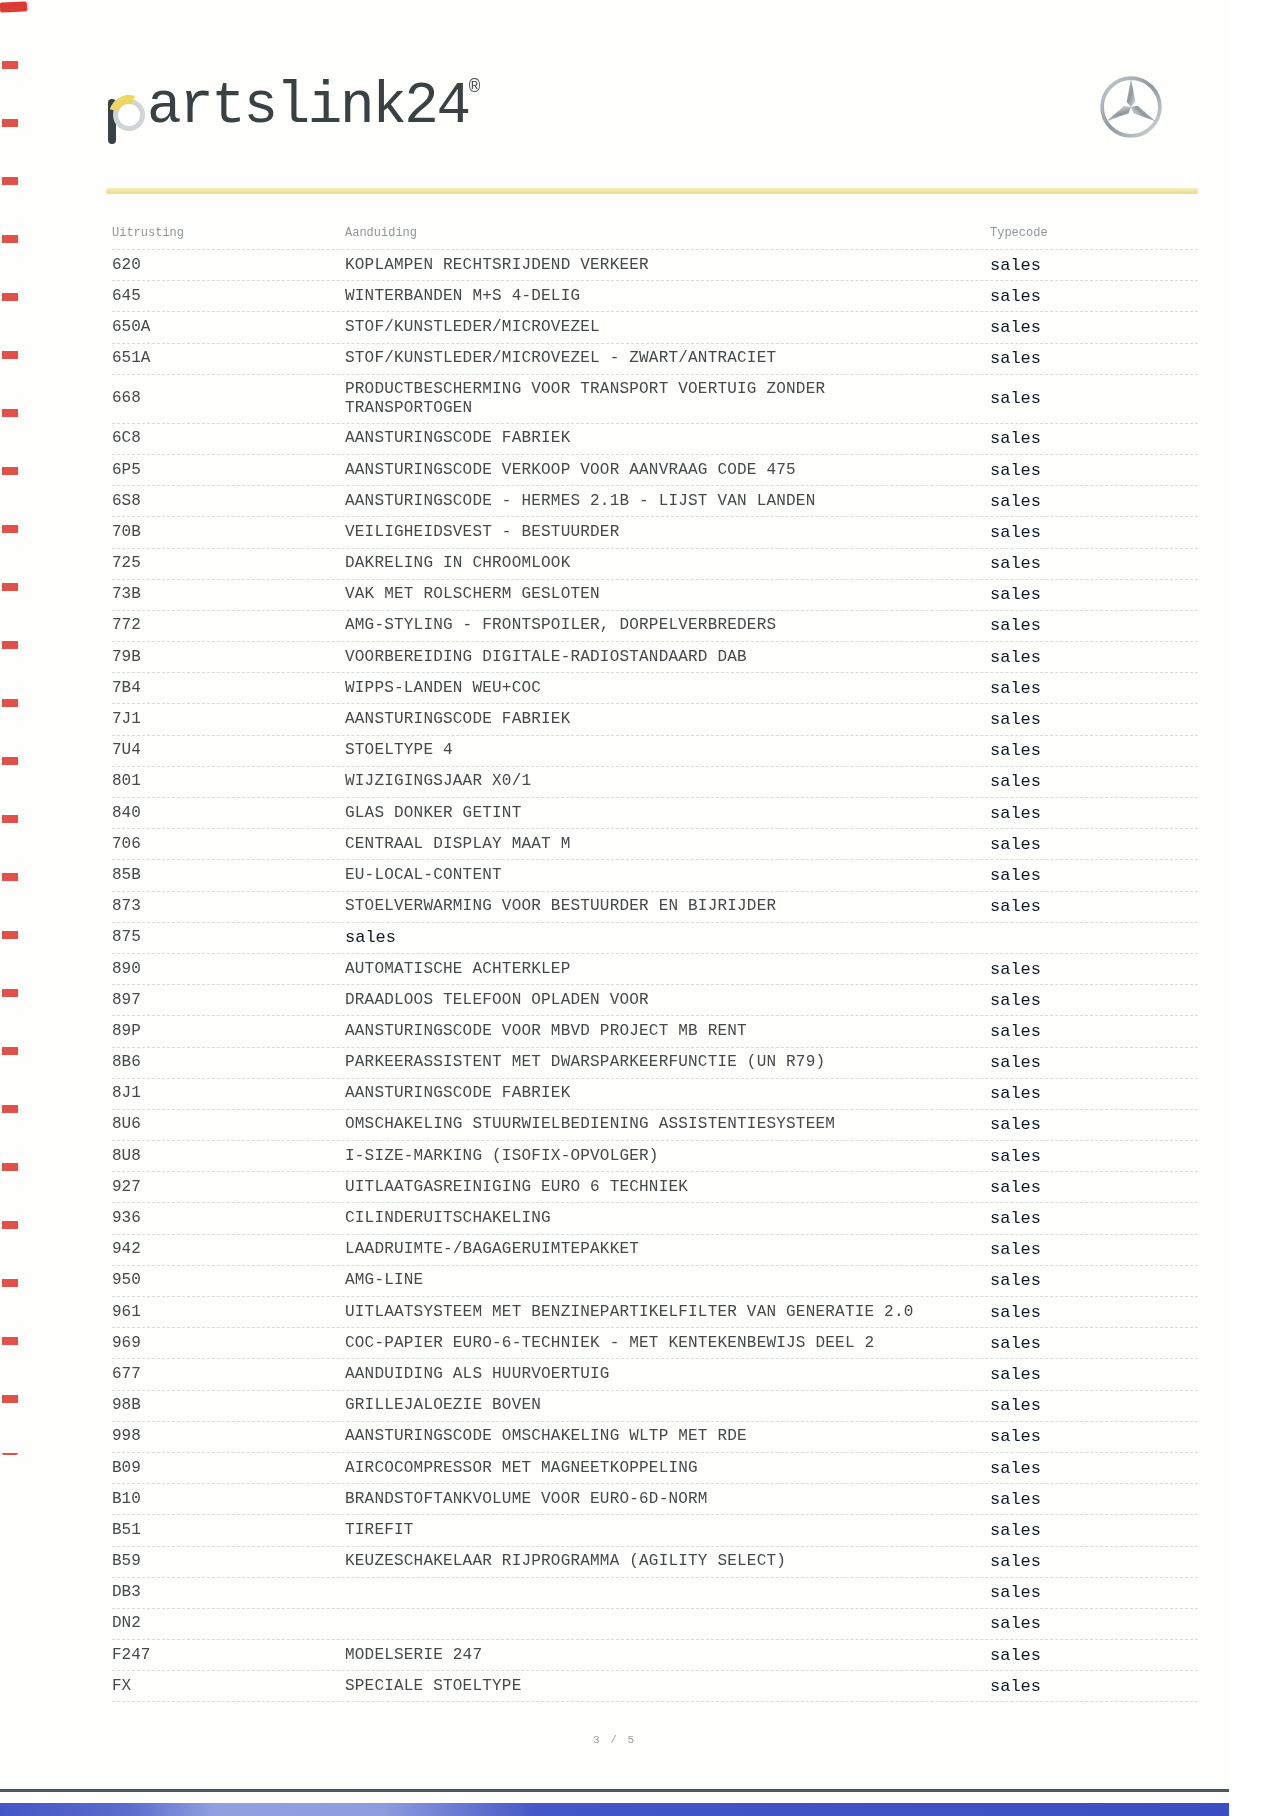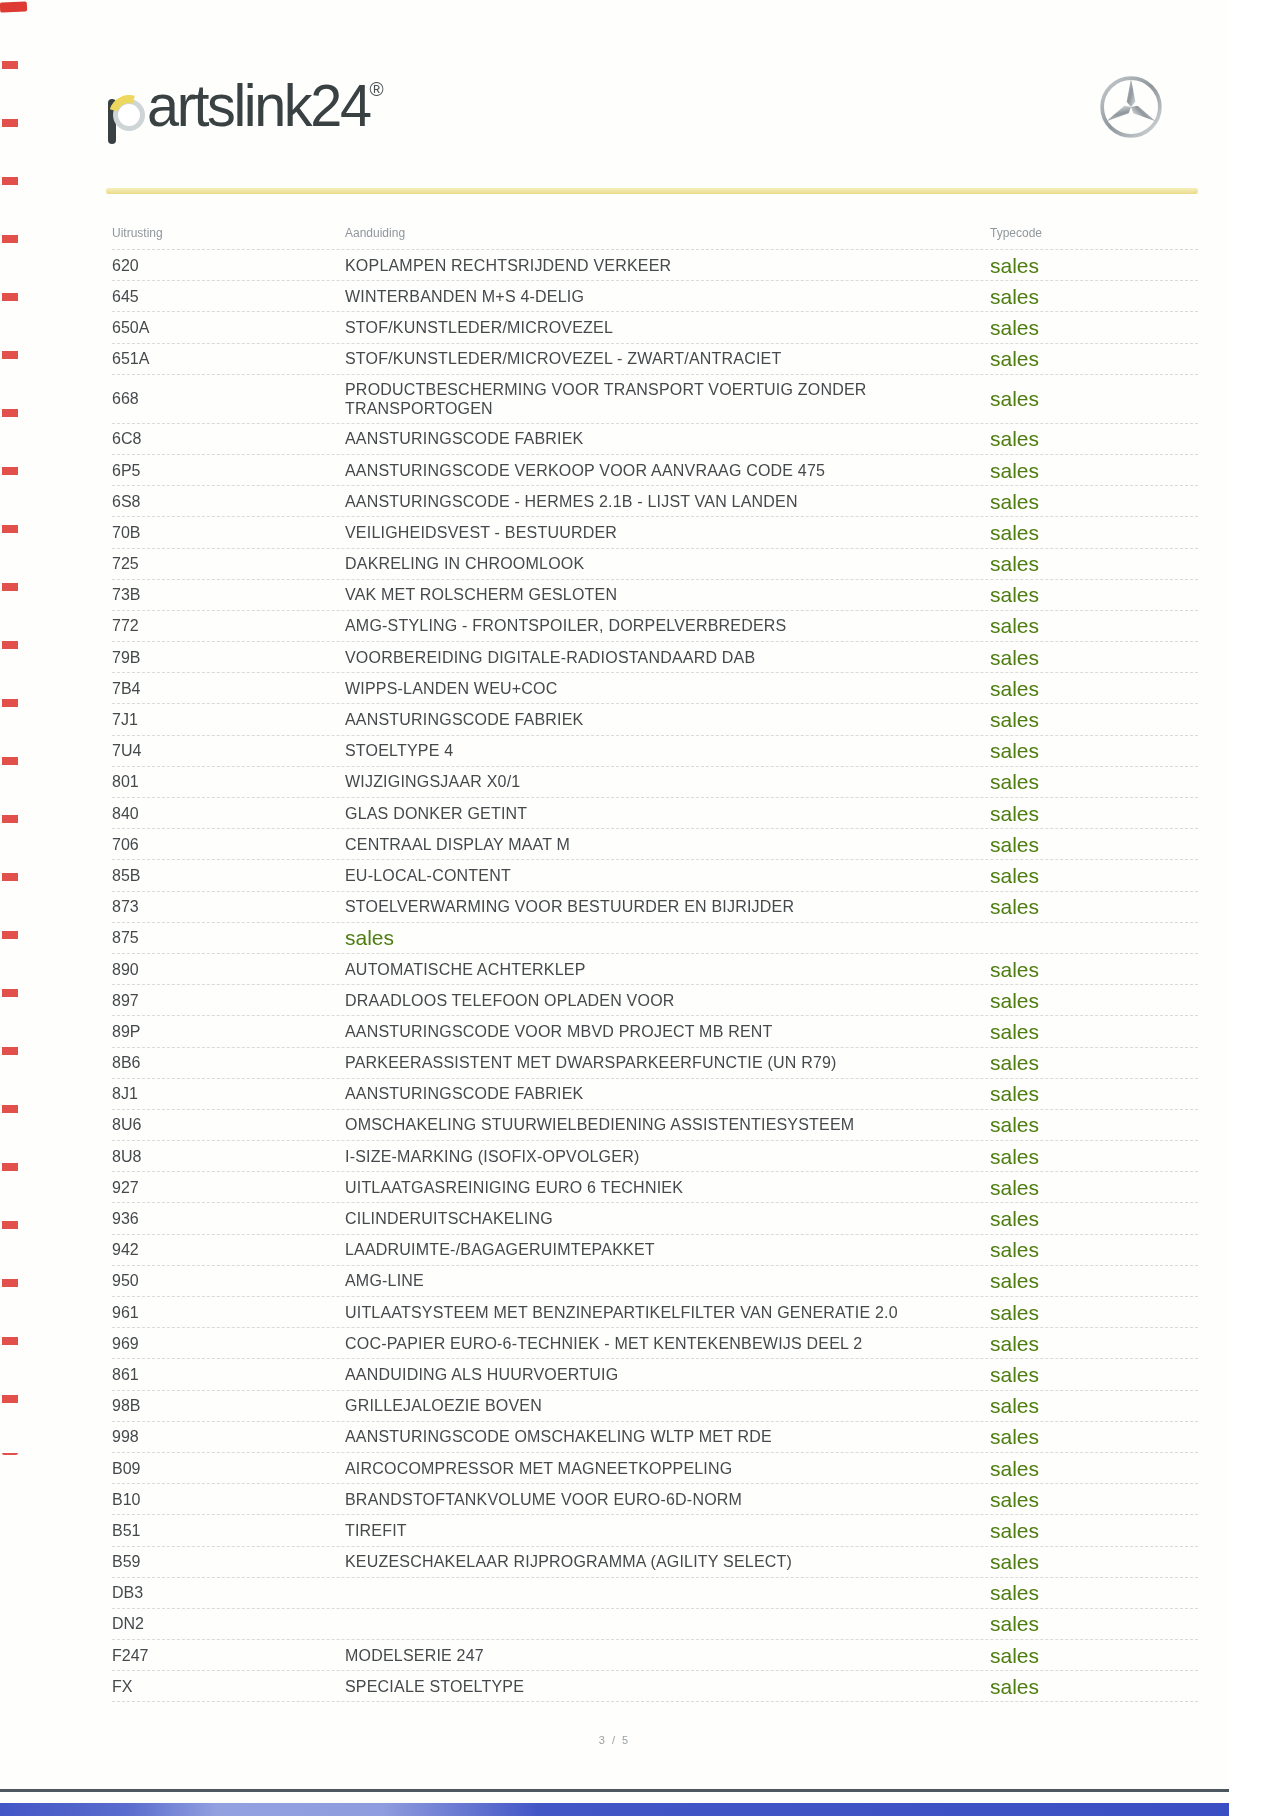--- a/index.html
+++ b/index.html
@@ -1,18 +1,18 @@
 <!DOCTYPE html>
 <html><head>
 <meta charset="utf-8">
 <style>
   html,body{margin:0;padding:0;background:#ffffff;}
   .page{
     position:relative;width:1229px;height:1816px;background:#fefefd;
-    font-family:Liberation Sans, sans-serif;overflow:hidden;
+    font-family:Liberation Mono, monospace;overflow:hidden;
   }
 
   
   .scan-strip{
     position:absolute;left:2px;top:3px;width:16px;height:1452px;
     background:repeating-linear-gradient(to bottom,#e0413b 0px,#e0413b 8px,rgba(0,0,0,0) 8px,rgba(0,0,0,0) 58px);
     opacity:.92;border-radius:2px;
   }
   .scan-corner{position:absolute;left:0;top:2px;width:27px;height:10px;background:#dd3a34;border-radius:2px;transform:rotate(-3deg);}
 
@@ -30,21 +30,21 @@
   
   .yellow-rule{position:absolute;left:106px;top:188px;width:1092px;height:6px;background:linear-gradient(#f5efbc,#e9db8b);border-radius:2px;}
 
   
   .table{position:absolute;left:112px;top:222px;width:1086px;}
   .thead{display:grid;grid-template-columns:233px 645px auto;color:#90979c;font-size:12px;padding:4px 0 9px 0;border-bottom:1px dashed #d5dadb;}
   .row{display:grid;grid-template-columns:233px 645px auto;align-items:center;min-height:31.2px;box-sizing:border-box;
        border-bottom:1px dashed #d6dbdc;color:#45494b;font-size:16px;line-height:19px;padding:5px 0;}
   .c-code{color:#45494b;}
   .c-desc{white-space:pre-line;letter-spacing:.2px;}
-  .c-type{font-size:21px;color:#4d7c0f;}
+  .c-type{font-size:17px;color:#0f172a;}
 
   
   .pageno{position:absolute;left:0;top:1734px;width:100%;text-align:center;color:#9ba1a5;font-size:11px;letter-spacing:2px;}
   .bottom-rule{position:absolute;left:0;top:1789px;width:1280px;height:3px;background:#4b565e;}
   .bottom-band{position:absolute;left:0;bottom:0;width:1280px;height:13px;
        background:linear-gradient(90deg,#4356c6 0%,#5a6ccd 10%,#93a0e0 17%,#8e9bde 30%,#4356c6 42%,#3a4ec3 100%);}
 </style>
 </head>
 <body>
 
@@ -289,21 +289,21 @@
       <span class="c-type">sales</span>
     </div>
 
     <div class="row">
       <span class="c-code">969</span>
       <span class="c-desc">COC-PAPIER EURO-6-TECHNIEK - MET KENTEKENBEWIJS DEEL 2</span>
       <span class="c-type">sales</span>
     </div>
 
     <div class="row">
-      <span class="c-code">861</span>
+      <span class="c-code">677</span>
       <span class="c-desc">AANDUIDING ALS HUURVOERTUIG</span>
       <span class="c-type">sales</span>
     </div>
 
     <div class="row">
       <span class="c-code">98B</span>
       <span class="c-desc">GRILLEJALOEZIE BOVEN</span>
       <span class="c-type">sales</span>
     </div>
 

